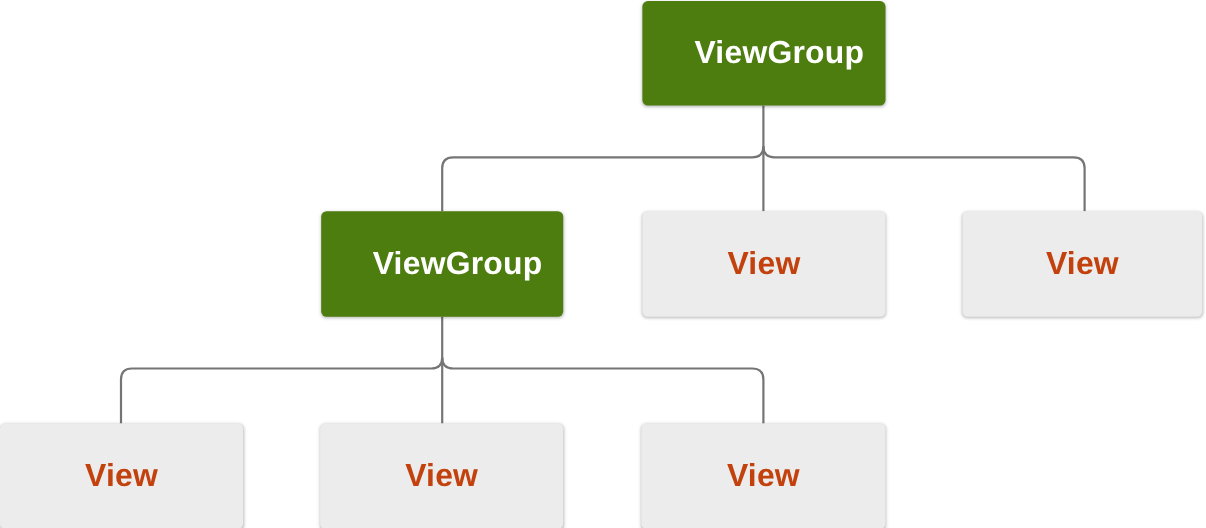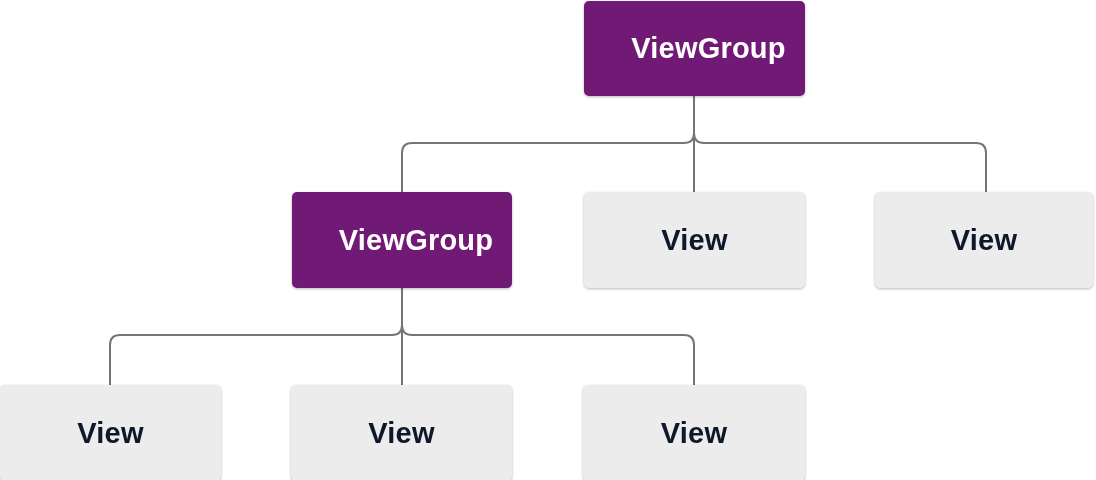--- a/index.html
+++ b/index.html
@@ -34,27 +34,27 @@
     justify-content: center;
     border-radius: 5px;
     font-size: 29px;
     font-weight: 700;
     letter-spacing: 0.2px;
     box-shadow: 0 1px 3px rgba(0,0,0,0.28);
     box-sizing: border-box;
     user-select: none;
   }
   .node.group {
-    background: #701a75;
+    background: #4d7c0f;
     color: #ffffff;
     padding-left: 28px;
   }
   .node.view {
     background: #ececec;
-    color: #0f172a;
+    color: #c2410c;
     text-align: center;
   }
   
   #node-root      { left: 584px; top: 1px;   width: 221px; height: 95px; }
   #node-child-vg  { left: 292px; top: 192px; width: 220px; height: 96px; }
   #node-child-v1  { left: 584px; top: 192px; width: 221px; height: 96px; }
   #node-child-v2  { left: 875px; top: 192px; width: 218px; height: 96px; }
   #node-leaf-v1   { left: 0px;   top: 385px; width: 221px; height: 96px; }
   #node-leaf-v2   { left: 291px; top: 385px; width: 221px; height: 96px; }
   #node-leaf-v3   { left: 583px; top: 385px; width: 222px; height: 96px; }

